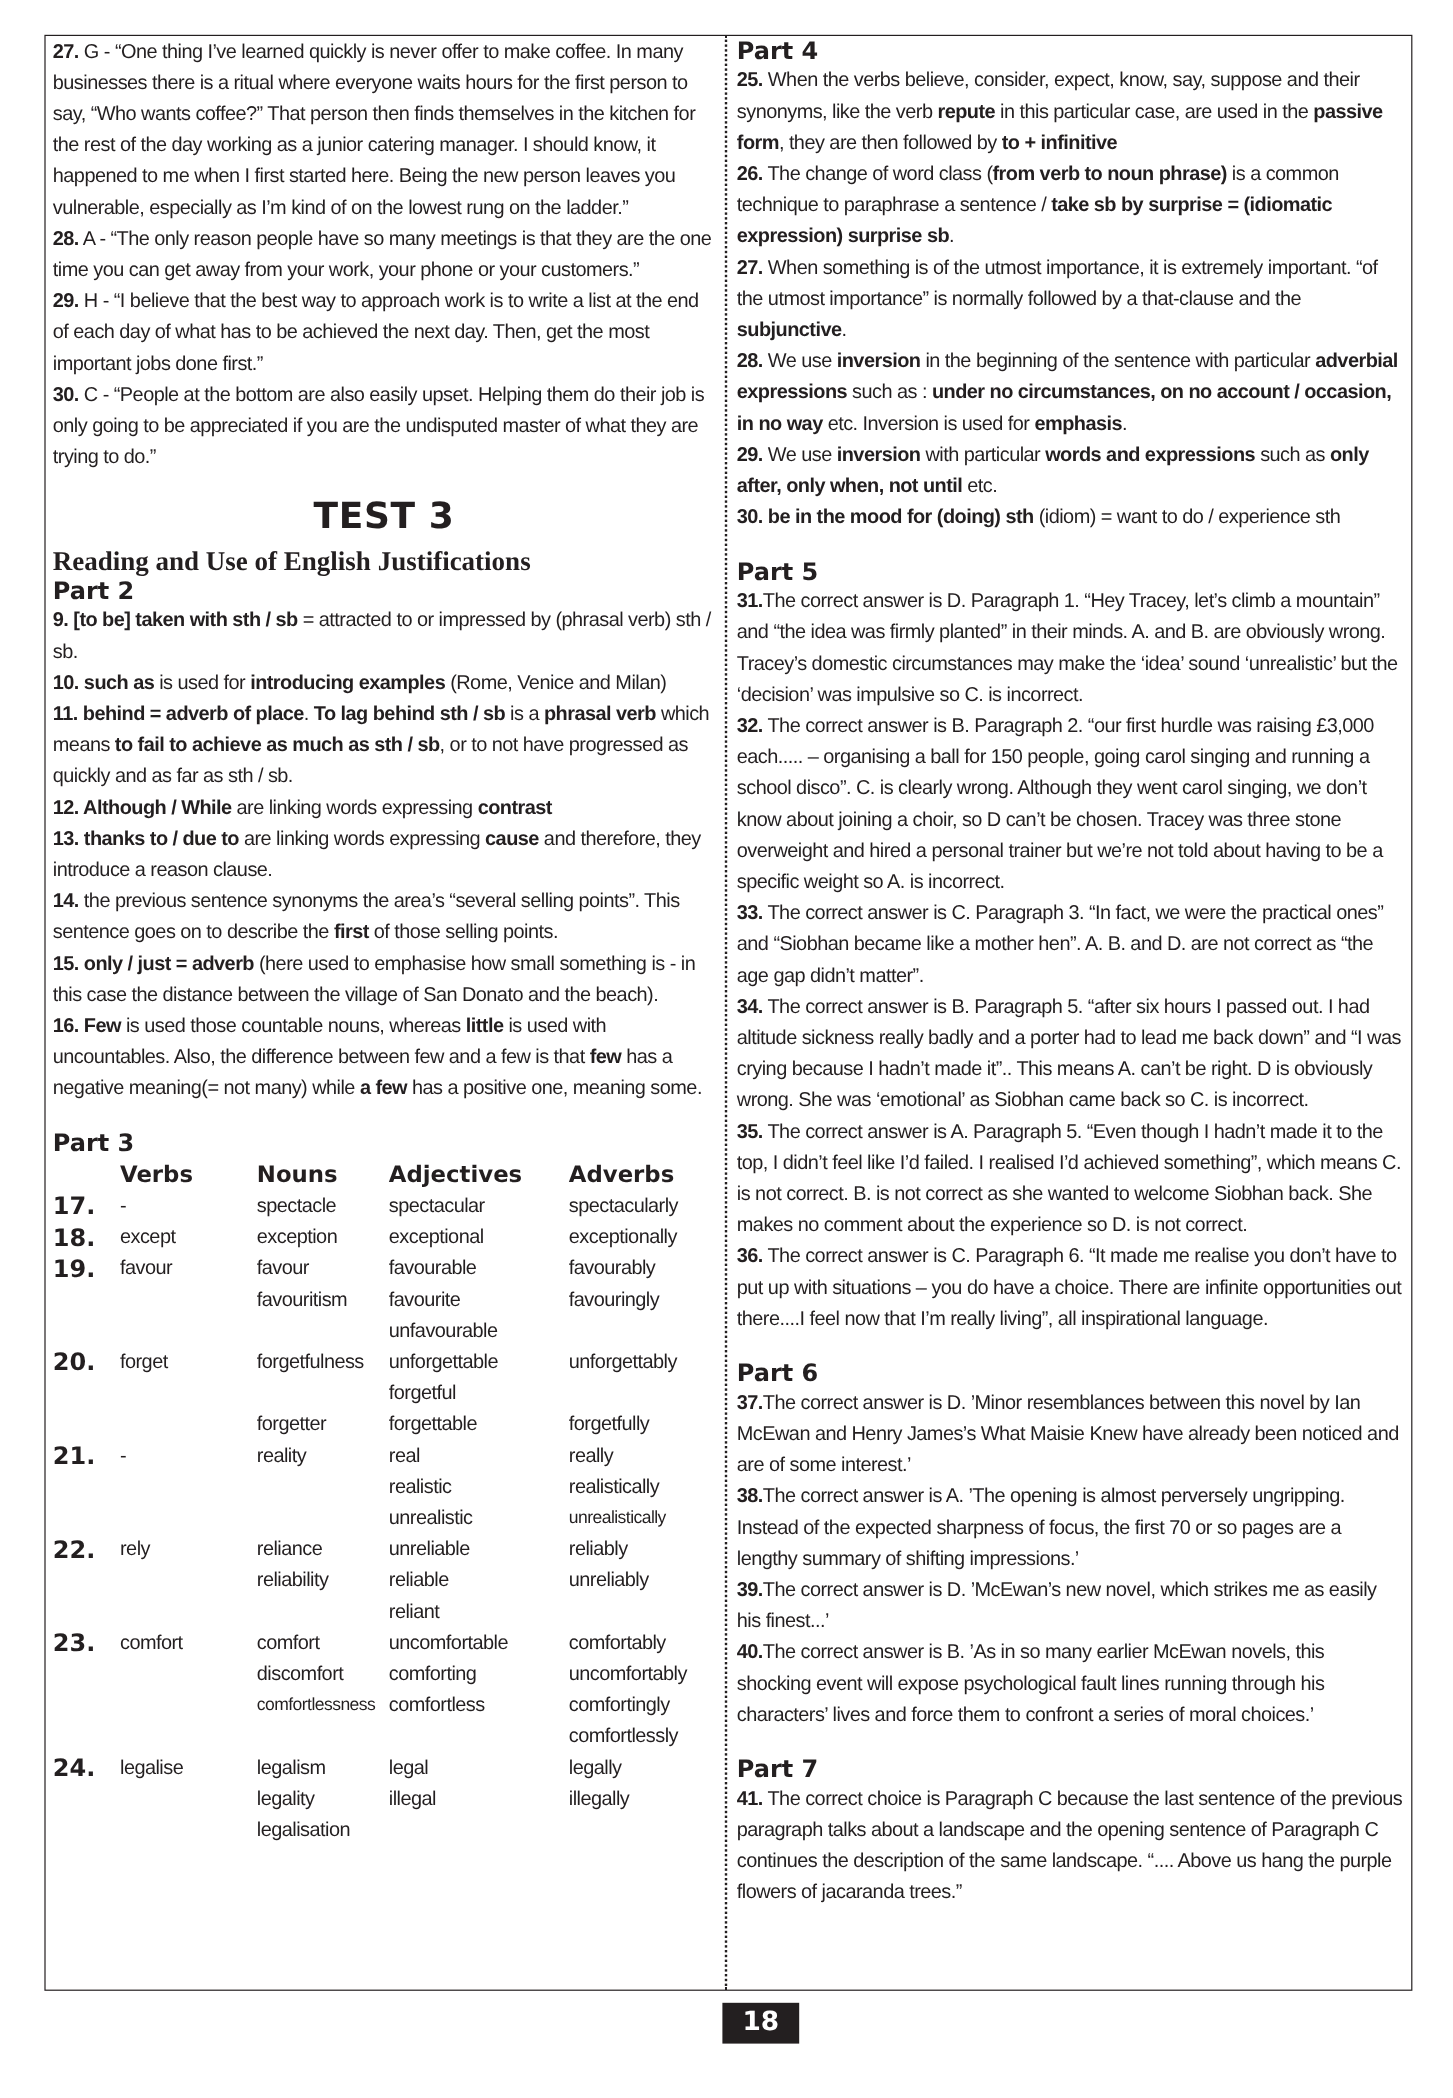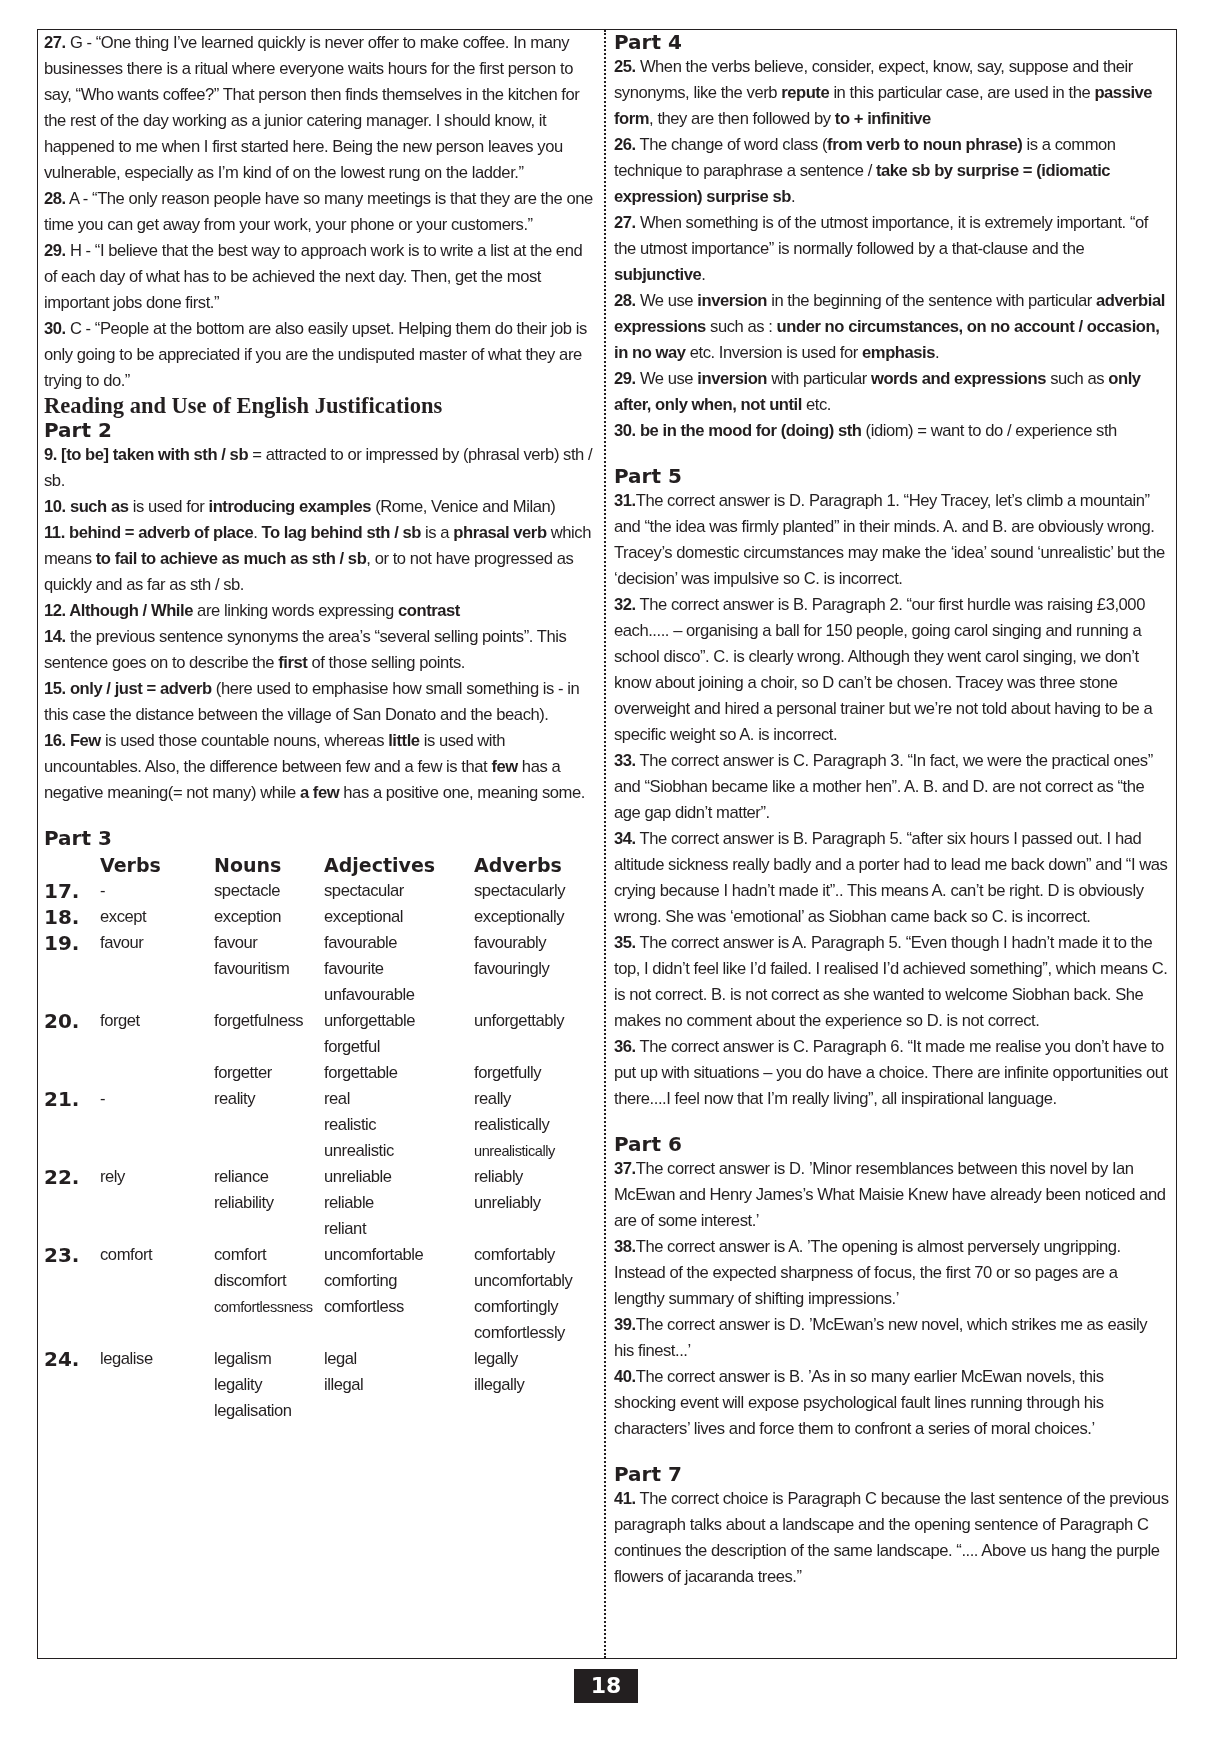--- a/index.html
+++ b/index.html
@@ -25,46 +25,48 @@
   table.wf { border-collapse: collapse; margin-top: 2px; }
   table.wf th { font-family: "DejaVu Sans", sans-serif; font-size: 19px; font-weight: bold;
                 text-align: left; padding: 0; height: 26px; letter-spacing: 0; }
   table.wf td { padding: 0; vertical-align: top; height: 26px; }
   table.wf td.n { font-family: "DejaVu Sans", sans-serif; font-weight: bold; font-size: 20px;
                   width: 56px; letter-spacing: 0; }
   table.wf td.c1 { width: 114px; }
   table.wf td.c2 { width: 110px; }
   table.wf td.c3 { width: 150px; }
   .small { font-size: 14.6px; }
-  .page-num { position: absolute; left: 574px; top: 1669px; width: 64px; height: 34px;
+  .page-num { position: absolute; left: 602px; top: 1669px; width: 64px; height: 34px;
               background: #231f20; color: #ffffff; font-family: "DejaVu Sans", sans-serif;
               font-weight: bold; font-size: 22px; line-height: 34px; text-align: center; }
 </style>
 </head>
 <body>
 
 <div class="frame">
   <div class="divider"></div>
 
   <div class="col col-left">
     <div>
       <p class="p"><span class="num">27.</span><span> G - “One thing I’ve learned quickly is never offer to make coffee. In many businesses there is a ritual where everyone waits hours for the first person to say, “Who wants coffee?” That person then finds themselves in the kitchen for the rest of the day working as a junior catering manager.  I should know, it happened to me when I first started here. Being the new person leaves you vulnerable, especially as I’m kind of on the lowest rung on the ladder.”</span></p>
       <p class="p"><span class="num">28.</span><span> A - “The only reason people have so many meetings is that they are the one time you can get away from your work, your phone or your customers.”</span></p>
       <p class="p"><span class="num">29.</span><span> H - “I believe that the best way to approach work is to write a list at the end of each day of what has to be achieved the next day. Then, get the most important jobs done first.”</span></p>
       <p class="p"><span class="num">30.</span><span> C - “People at the bottom are also easily upset. Helping them do their job is only going to be appreciated if you are the undisputed master of what they are trying to do.”</span></p>
     </div>
 
+    <h1 class="test-title">TEST 3</h1>
     <h2 class="section-title">Reading and Use of English Justifications</h2>
 
     <h3 class="part-title">Part 2</h3>
     <div>
         <p class="p"><span class="num"> 9. [to be] taken with sth / sb</span><span> = attracted to or impressed by (phrasal verb) sth / sb.</span></p>
         <p class="p"><span class="num">10. such as</span><span> is used for </span><span class="num">introducing examples</span><span> (Rome, Venice and Milan)</span></p>
         <p class="p"><span class="num">11. behind = adverb of place</span><span>. </span><span class="num">To lag behind sth / sb</span><span> is a </span><span class="num">phrasal verb</span><span> which means </span><span class="num">to fail to achieve as much as sth / sb</span><span>, or to not have progressed as quickly and as far as sth / sb.</span></p>
         <p class="p"><span class="num">12. Although / While</span><span> are linking words expressing </span><span class="num">contrast</span></p>
+        <p class="p"><span class="num">13. thanks to / due to</span><span>  are linking words expressing </span><span class="num">cause</span><span> and therefore, they introduce a reason clause.</span></p>
         <p class="p"><span class="num">14.</span><span> the previous sentence synonyms the area’s “several selling points”. This sentence goes on to describe the </span><span class="num">first</span><span> of those selling points.</span></p>
         <p class="p"><span class="num">15. only / just = adverb</span><span> (here used to emphasise how small something is - in this case the distance between the village of San Donato and the beach).</span></p>
         <p class="p"><span class="num">16. Few</span><span> is used those countable nouns, whereas </span><span class="num">little</span><span> is used with uncountables. Also, the difference between few and a few is that </span><span class="num">few</span><span> has a negative meaning(= not many) while </span><span class="num">a few</span><span> has a positive one, meaning some.</span></p>
       </div>
 
     <div class="gap"></div>
     <h3 class="part-title">Part 3</h3>
     <table class="wf">
       <thead>
         <tr>

